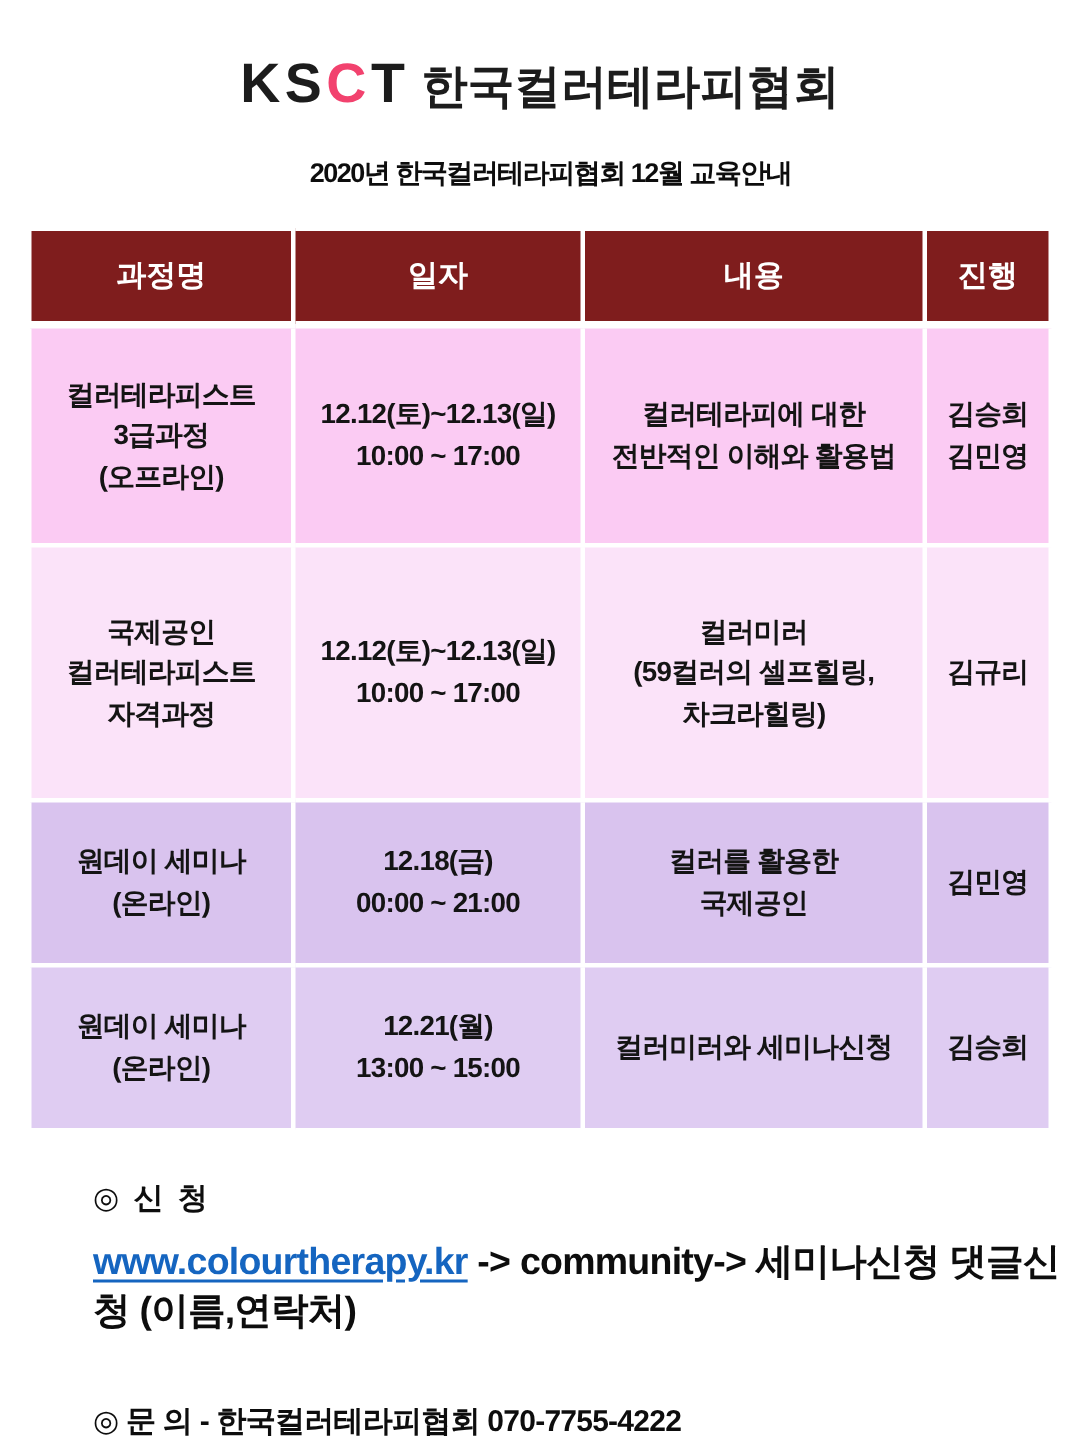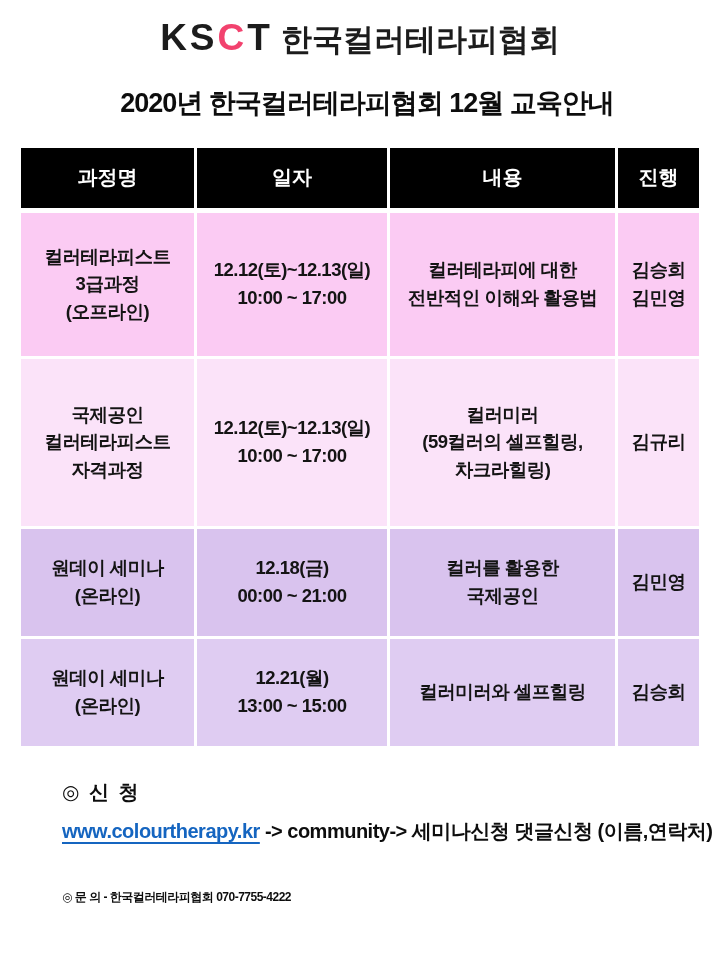--- a/index.html
+++ b/index.html
@@ -12,21 +12,21 @@
   .page {
     position: relative;
     width: 720px;
     height: 960px;
     background: #ffffff;
     overflow: hidden;
   }
 
   
   .logo-wrap {
-    padding-top: 18px;
+    padding-top: 36px;
     text-align: center;
     line-height: 1.1;
   }
   .logo-line {
     font-weight: bold;
     white-space: nowrap;
   }
   .logo-acronym {
     font-size: 37px;
     letter-spacing: 3px;
@@ -43,21 +43,21 @@
     font-size: 13.5px;
     letter-spacing: 2.5px;
     color: #a9a9a9;
     font-weight: bold;
   }
 
   
   .poster-title {
     margin-top: 26px;
     text-align: center;
-    font-size: 27px;
+    font-size: 18px;
     font-weight: bold;
     letter-spacing: -1px;
     color: #0d0d0d;
     margin-left: 14px;
   }
 
   
   table.schedule {
     width: 681px;
     margin: 24px auto 0 auto;
@@ -70,21 +70,21 @@
   col.c4 { width: 84px;  }
 
   .schedule th, .schedule td {
     border: 3px solid #ffffff;
     text-align: center;
     vertical-align: middle;
     padding: 0 2px;
     white-space: pre-line;
   }
   .schedule th {
-    background: #000000;
+    background: #7f1d1d;
     color: #ffffff;
     font-size: 20px;
     font-weight: bold;
     height: 60px;
     border-bottom-width: 5px;
     letter-spacing: 0px;
   }
   .schedule td {
     font-size: 18.5px;
     font-weight: 600;
@@ -102,32 +102,32 @@
     margin: 30px 0 0 62px;
     font-weight: bold;
     color: #0d0d0d;
   }
   .apply-label {
     font-size: 20px;
     letter-spacing: 2px;
   }
   .apply-line {
     margin-top: 12px;
-    font-size: 20px;
+    font-size: 25px;
     letter-spacing: -0.5px;
   }
   .apply-link {
     color: #1565c0;
     text-decoration: underline;
     text-underline-offset: 4px;
     cursor: pointer;
   }
   .contact-line {
     margin-top: 44px;
-    font-size: 12px;
+    font-size: 20px;
     letter-spacing: -0.5px;
   }
 </style>
 </head>
 <body>
 
 <div class="page">
 
   <div class="logo-wrap">
     <div class="logo-line">
@@ -182,21 +182,21 @@
 00:00 ~ 21:00</td>
         <td>컬러를 활용한
 국제공인</td>
         <td>김민영</td>
       </tr>
       <tr class="r4">
         <td>원데이 세미나
 (온라인)</td>
         <td>12.21(월)
 13:00 ~ 15:00</td>
-        <td>컬러미러와 셀프힐링</td>
+        <td>컬러미러와 세미나신청</td>
         <td>김승희</td>
       </tr>
     </tbody>
   </table>
 
   <div class="footer">
     <div class="apply-label">◎ 신 청</div>
     <div class="apply-line">
       <a class="apply-link">www.colourtherapy.kr</a><span> -&gt; community-&gt; 세미나신청 댓글신청 (이름,연락처)</span>
     </div>

